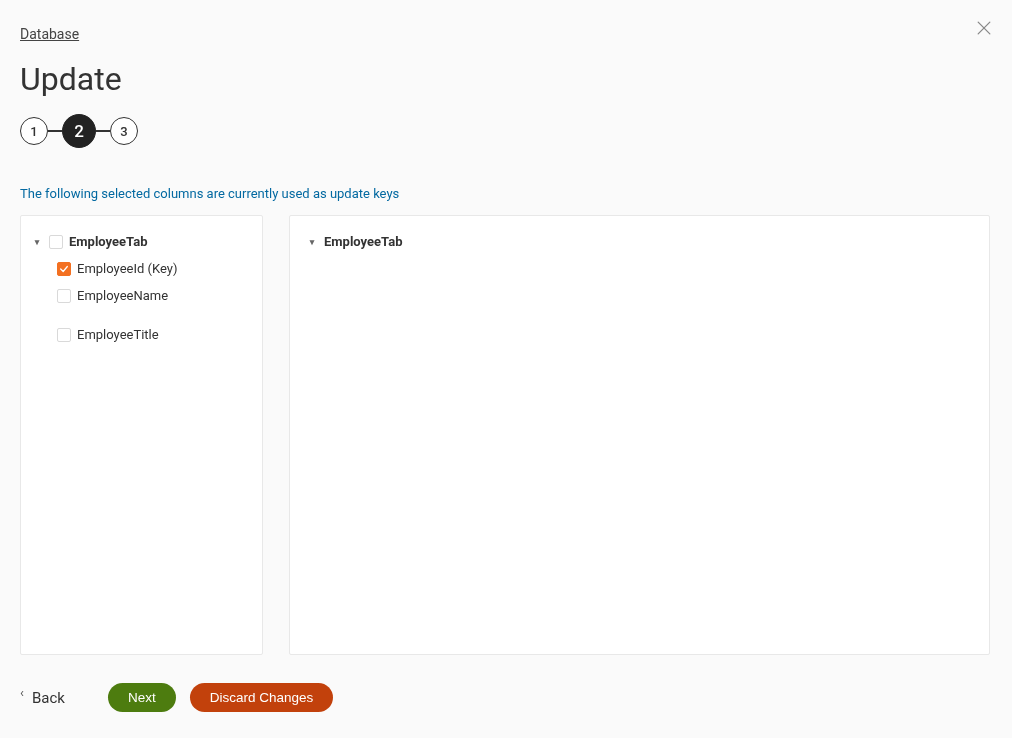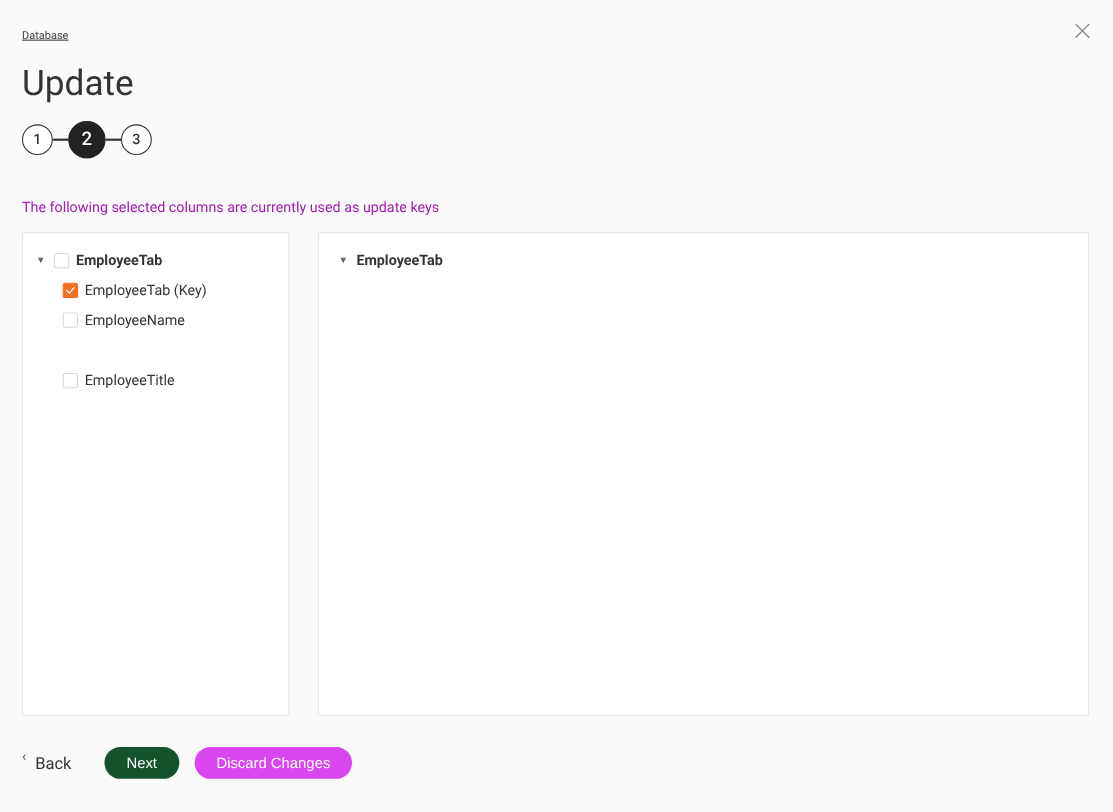--- a/index.html
+++ b/index.html
@@ -11,21 +11,21 @@
       color: #333;
       overflow: hidden;
     }
     .page {
       position: relative;
       width: 100%;
       height: 100%;
       padding: 20px 20px 0 20px;
     }
     .breadcrumb {
-      font-size: 10px;
+      font-size: 14px;
       color: #444;
       text-decoration: underline;
       margin: 6px 0 18px 0;
       display: inline-block;
     }
     .close-x {
       position: absolute;
       top: 18px;
       right: 18px;
       width: 20px;
@@ -66,40 +66,41 @@
       border-color: #222;
       font-size: 17px;
     }
     .step-conn {
       width: 14px;
       height: 1.5px;
       background: #333;
     }
     .step-desc {
       font-size: 13px;
-      color: #a21caf;
+      color: #0369a1;
       margin-bottom: 14px;
     }
     .panels {
       display: flex;
       gap: 26px;
       width: 970px;
     }
     .panel {
       background: #fff;
       border: 1px solid #e8e8e8;
       border-radius: 2px;
       height: 440px;
       overflow: auto;
     }
     .panel.left { width: 243px; }
     .panel.right { flex: 1; }
     .tree { padding: 12px 6px; }
     .tree-node {
       display: flex;
+      align-items: center;
       gap: 6px;
       padding: 6px 4px;
       font-size: 13px;
     }
     .tree-node.bold { font-weight: 700; color: #333; }
     .tree-node.child { padding-left: 30px; }
     .tree-node .label { white-space: nowrap; }
     .chev {
       width: 12px;
       height: 12px;
@@ -146,32 +147,32 @@
       color: #555;
       font-size: 9px;
     }
     .footer .chev-left::before { content: "\2039"; font-size: 13px; line-height: 8px; }
     .back-link {
       display: flex;
       gap: 4px;
       font-size: 15px;
       color: #333;
       cursor: pointer;
-      margin-right: 16px;
+      margin-right: 29px;
     }
     .btn {
       border: none;
       border-radius: 16px;
       padding: 7px 20px;
       font-size: 13.5px;
       cursor: pointer;
       color: #fff;
     }
-    .btn.primary { background: #14532d; }
-    .btn.secondary { background: #d946ef; }
+    .btn.primary { background: #4d7c0f; }
+    .btn.secondary { background: #c2410c; }
   </style>
 </head>
 <body>
 
 <div class="page">
   <span class="close-x">
     <svg viewBox="0 0 24 24" fill="none" stroke="currentColor" stroke-width="1.5" stroke-linecap="round">
       <line x1="5" y1="5" x2="19" y2="19"></line>
         <line x1="19" y1="5" x2="5" y2="19"></line>
     </svg>
@@ -199,29 +200,29 @@
           <span class="chk"></span>
           <span class="label">EmployeeTab</span>
         </div>
 
         <div class="tree-node child">
           <span class="chk checked">
             <svg viewBox="0 0 24 24" fill="none" stroke="#fff" stroke-width="3" stroke-linecap="round" stroke-linejoin="round">
                 <polyline points="4 12 10 18 20 6"></polyline>
               </svg>
           </span>
-          <span class="label">EmployeeTab (Key)</span>
+          <span class="label">EmployeeId (Key)</span>
         </div>
 
         <div class="tree-node child" style="">
           <span class="chk"></span>
           <span class="label">EmployeeName</span>
         </div>
 
-        <div class="tree-node child" style="margin-top:28px">
+        <div class="tree-node child" style="margin-top:12px">
           <span class="chk"></span>
           <span class="label">EmployeeTitle</span>
         </div>
       </div>
     </div>
 
     <div class="panel right">
       <div class="tree">
         <div class="tree-node bold" style="padding-left:10px">
           <span class="chev"></span>

